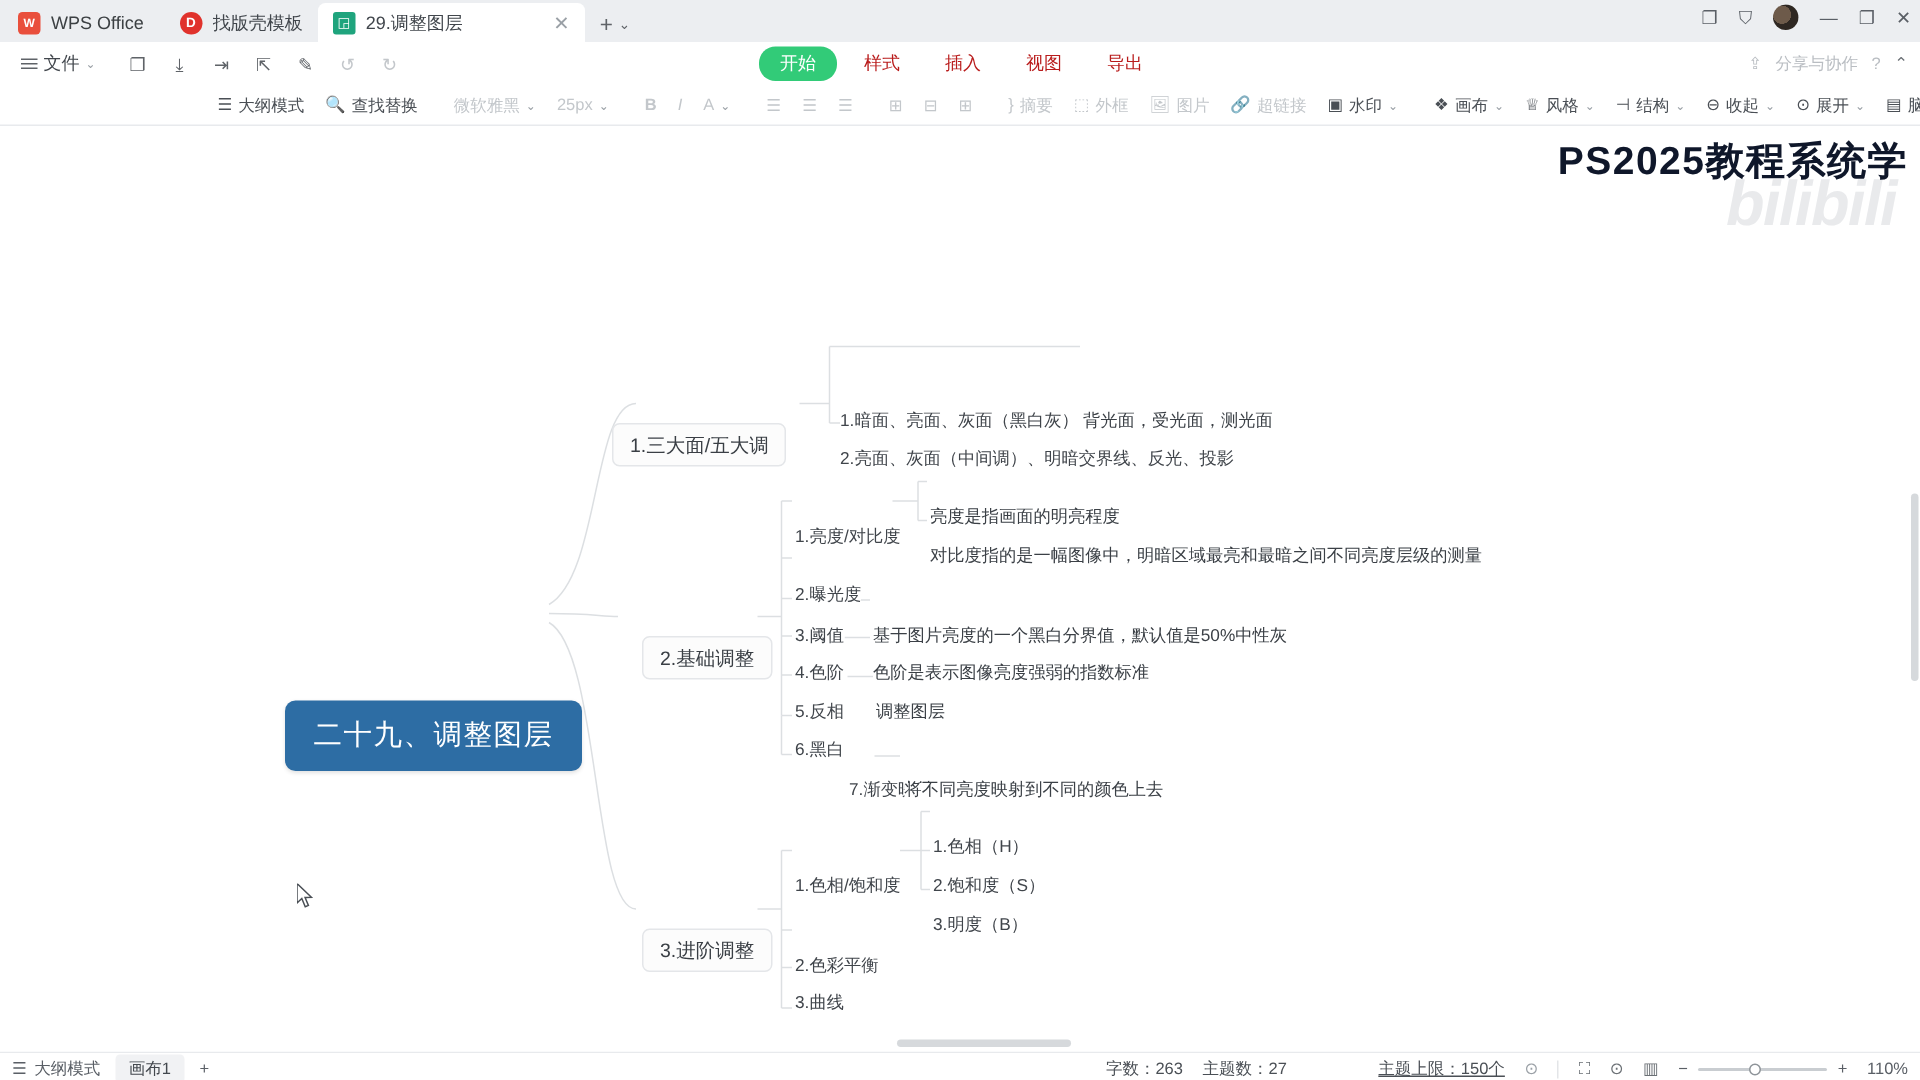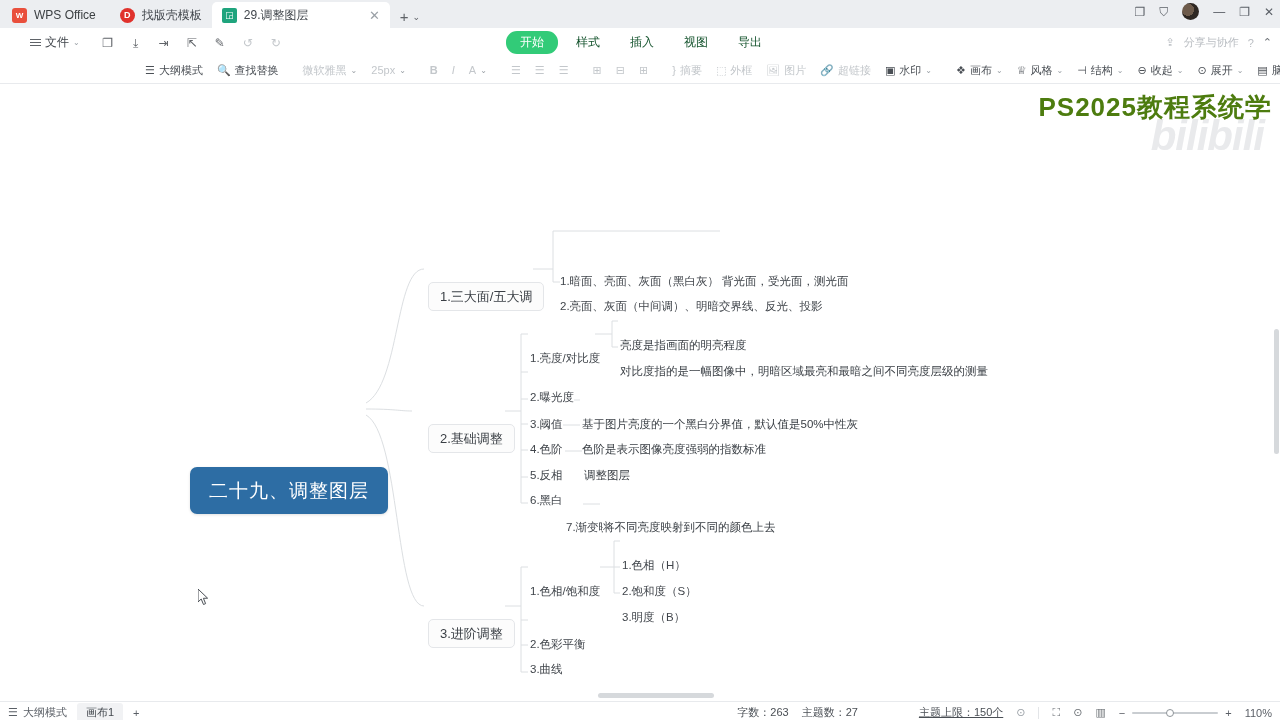--- a/index.html
+++ b/index.html
@@ -82,42 +82,42 @@
     display: inline-block;
   }
 
   
   .menubar {
     height: 29px;
     background: #fff;
     display: flex;
     align-items: center;
     position: relative;
-    padding-left: 24px;
+    padding-left: 8px;
     text-align: center;
   }
   .file-btn {
     display: flex; align-items: center; gap: 4px;
     font-size: 12px; color: #41464c;
     padding: 3px 6px;
   }
   .hamburger { display: inline-block; width: 11px; }
   .hamburger i { display: block; height: 1px; background: #5f6368; margin: 2px 0; }
   .mb-icons { display: flex; align-items: center; gap: 4px; margin-left: 10px; }
   .mb-icons .ic {
     width: 24px; height: 22px;
     display: inline-flex; align-items: center; justify-content: center;
     color: #5f6368;
   }
   .menu-center {
     position: absolute; left: 50%; transform: translateX(-50%);
     display: flex; align-items: center; gap: 6px;
   }
   .menu-item {
-    font-size: 12px; color: #14532d;
+    font-size: 12px; color: #b91c1c;
     padding: 3px 12px; border-radius: 11px;
   }
   .menu-item.sel { background: #32cb78; color: #fff; padding: 3px 14px; }
   .menu-right {
     position: absolute; right: 8px; top: 0; height: 29px;
     display: flex; align-items: center; gap: 9px;
     color: #b9bdc2; font-size: 11px;
   }
 
   
@@ -191,21 +191,21 @@
     position: absolute; left: 198px; top: 505px;
     width: 12px; height: 18px;
   }
 
   
   .wm-text {
     position: absolute;
     right: 8px; top: 6px;
     font-size: 26px;
     font-weight: bold;
-    color: #4d7c0f;
+    color: #0f172a;
     letter-spacing: 1px;
     white-space: nowrap;
     z-index: 3;
     pointer-events: none;
   }
   .wm-bili {
     position: absolute;
     right: 16px; top: 28px;
     font-size: 42px;
     font-weight: bold;
@@ -468,21 +468,21 @@
     <line x1="614" y1="457" x2="614" y2="509"></line>
     <line x1="614" y1="457" x2="620" y2="457"></line>
     <line x1="614" y1="483" x2="620" y2="483"></line>
     <line x1="614" y1="509" x2="620" y2="509"></line>
   </svg>
 
   <div class="canvas-inner">
 
     <div class="node root" style="left:190px; top:383px;">二十九、调整图层</div>
 
-    <div class="node lvl1" style="left:428px; top:198px;">1.三大面/五大调</div>
+    <div class="node lvl1" style="left:408px; top:198px;">1.三大面/五大调</div>
     <div class="node leaf" style="left:560px; top:192px;">1.暗面、亮面、灰面（黑白灰）</div>
     <div class="node note" style="left:722px; top:192px;text-align:right;">背光面，受光面，测光面</div>
     <div class="node leaf" style="left:560px; top:217px;">2.亮面、灰面（中间调）、明暗交界线、反光、投影</div>
 
     <div class="node lvl1" style="left:428px; top:340px;">2.基础调整</div>
 
     <div class="node leaf" style="left:530px; top:269px;">1.亮度/对比度</div>
     <div class="node note" style="left:620px; top:256px;">亮度是指画面的明亮程度</div>
     <div class="node note" style="left:620px; top:282px;">对比度指的是一幅图像中，明暗区域最亮和最暗之间不同亮度层级的测量</div>
 

